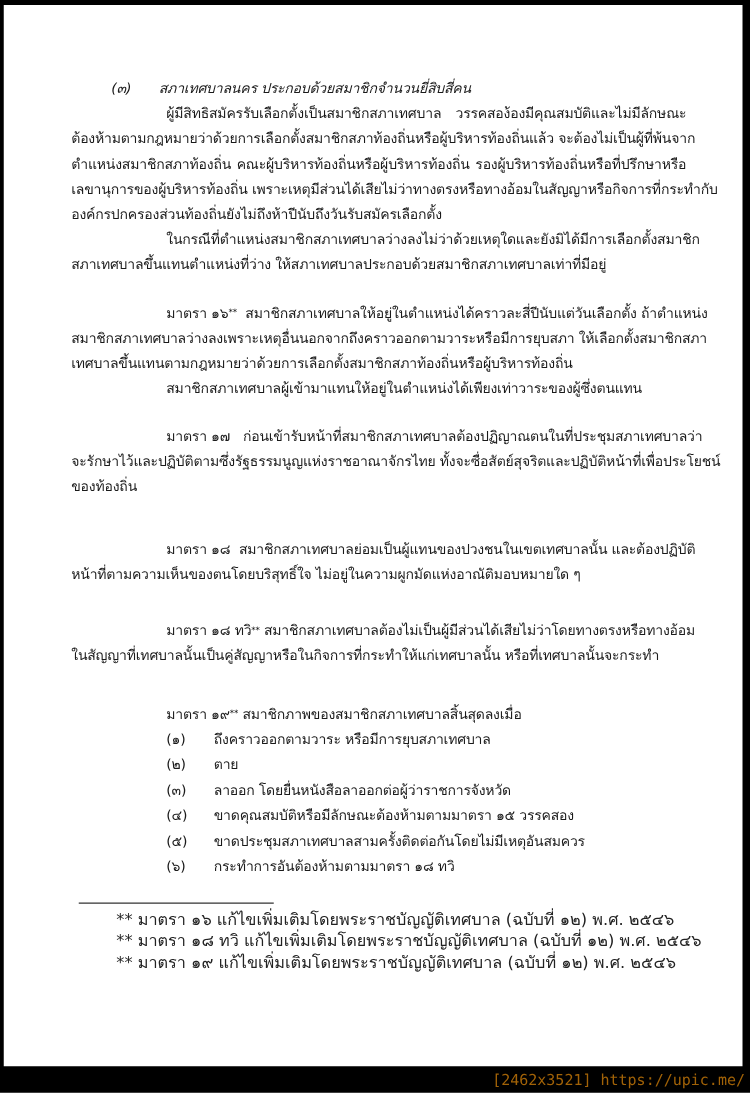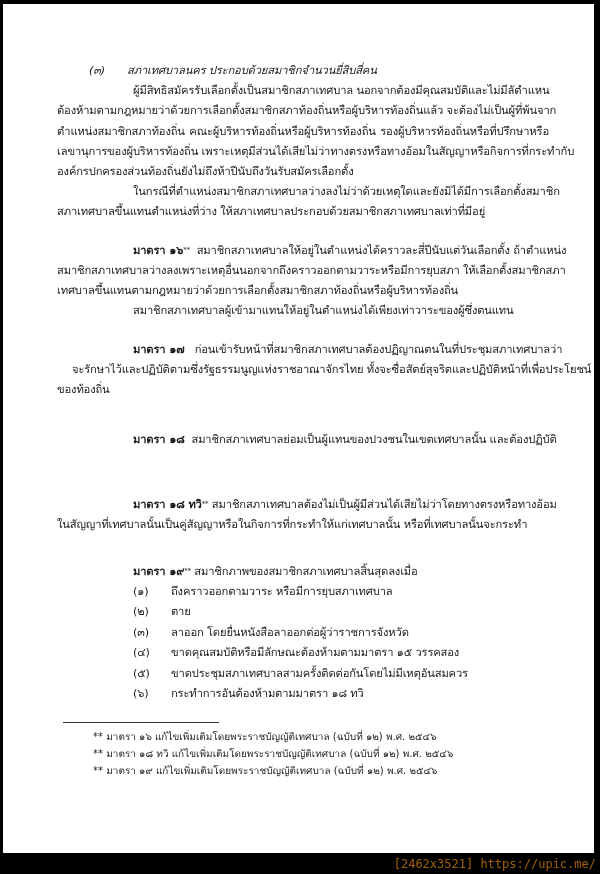--- a/index.html
+++ b/index.html
@@ -33,21 +33,21 @@
   .justify {
     left: 54px;
     width: 492px;
     text-align: justify;
     text-align-last: justify;
   }
   .plain {
     left: 54px;
   }
   .bold {
-    font-weight: bold;
+    font-weight: normal;
   }
   .sup {
     font-size: 7px;
     vertical-align: top;
     position: relative;
     top: -1px;
   }
   .item-num {
     display: inline-block;
     width: 38px;
@@ -56,21 +56,21 @@
     position: absolute;
     left: 60px;
     top: 718px;
     width: 156px;
     height: 1px;
     background: #333333;
   }
   .footnote {
     position: absolute;
     left: 90px;
-    font-size: 10px;
+    font-size: 13px;
     line-height: 12px;
     white-space: nowrap;
     color: #222222;
   }
   .watermark {
     position: absolute;
     right: 4px;
     bottom: 3px;
     font-family: "DejaVu Sans Mono", monospace;
     font-size: 12px;
@@ -80,45 +80,46 @@
 </style>
 </head>
 <body>
 
 <div class="page">
 
   <div class="line" style="left:86px; top:60px;font-style:italic;">
     <span class="item-num">(๓)</span><span>สภาเทศบาลนคร ประกอบด้วยสมาชิกจำนวนยี่สิบสี่คน</span>
   </div>
 
-  <div class="line justify" style="top:80px; left:130px; width:416px;">ผู้มีสิทธิสมัครรับเลือกตั้งเป็นสมาชิกสภาเทศบาล นอกจากต้องมีคุณสมบัติและไม่มีลัตำแหน</div>
+  <div class="line justify" style="top:80px; left:130px; width:416px;">ผู้มีสิทธิสมัครรับเลือกตั้งเป็นสมาชิกสภาเทศบาล วรรคสอง้องมีคุณสมบัติและไม่มีลักษณะ</div>
   <div class="line justify" style="top:100px;">ต้องห้ามตามกฎหมายว่าด้วยการเลือกตั้งสมาชิกสภาท้องถิ่นหรือผู้บริหารท้องถิ่นแล้ว จะต้องไม่เป็นผู้ที่พ้นจาก</div>
   <div class="line justify" style="top:141px;">เลขานุการของผู้บริหารท้องถิ่น เพราะเหตุมีส่วนได้เสียไม่ว่าทางตรงหรือทางอ้อมในสัญญาหรือกิจการที่กระทำกับ</div>
   <div class="line justify" style="top:121px;">ตำแหน่งสมาชิกสภาท้องถิ่น คณะผู้บริหารท้องถิ่นหรือผู้บริหารท้องถิ่น รองผู้บริหารท้องถิ่นหรือที่ปรึกษาหรือ</div>
   <div class="line plain" style="top:161px;">องค์กรปกครองส่วนท้องถิ่นยังไม่ถึงห้าปีนับถึงวันรับสมัครเลือกตั้ง</div>
 
   <div class="line justify" style="top:181px; left:130px; width:416px;">ในกรณีที่ตำแหน่งสมาชิกสภาเทศบาลว่างลงไม่ว่าด้วยเหตุใดและยังมิได้มีการเลือกตั้งสมาชิก</div>
   <div class="line plain" style="top:201px;">สภาเทศบาลขึ้นแทนตำแหน่งที่ว่าง ให้สภาเทศบาลประกอบด้วยสมาชิกสภาเทศบาลเท่าที่มีอยู่</div>
 
   <div class="line justify" style="top:240px; left:130px; width:416px;">
     <span class="bold">มาตรา ๑๖</span><span class="sup">**</span>&nbsp;&nbsp;<span>สมาชิกสภาเทศบาลให้อยู่ในตำแหน่งได้คราวละสี่ปีนับแต่วันเลือกตั้ง ถ้าตำแหน่ง</span>
   </div>
   <div class="line justify" style="top:260px;">สมาชิกสภาเทศบาลว่างลงเพราะเหตุอื่นนอกจากถึงคราวออกตามวาระหรือมีการยุบสภา ให้เลือกตั้งสมาชิกสภา</div>
   <div class="line plain" style="top:280px;">เทศบาลขึ้นแทนตามกฎหมายว่าด้วยการเลือกตั้งสมาชิกสภาท้องถิ่นหรือผู้บริหารท้องถิ่น</div>
   <div class="line plain" style="top:300px; left:130px;">สมาชิกสภาเทศบาลผู้เข้ามาแทนให้อยู่ในตำแหน่งได้เพียงเท่าวาระของผู้ซึ่งตนแทน</div>
 
   <div class="line justify" style="top:339px; left:130px; width:416px;">
     <span class="bold">มาตรา ๑๗</span>&nbsp;&nbsp;&nbsp;<span>ก่อนเข้ารับหน้าที่สมาชิกสภาเทศบาลต้องปฏิญาณตนในที่ประชุมสภาเทศบาลว่า</span>
   </div>
-  <div class="line justify" style="top:359px;margin-left:15px;">จะรักษาไว้และปฏิบัติตามซึ่งรัฐธรรมนูญแห่งราชอาณาจักรไทย ทั้งจะซื่อสัตย์สุจริตและปฏิบัติหน้าที่เพื่อประโยชน์</div>
+  <div class="line justify" style="top:359px;">จะรักษาไว้และปฏิบัติตามซึ่งรัฐธรรมนูญแห่งราชอาณาจักรไทย ทั้งจะซื่อสัตย์สุจริตและปฏิบัติหน้าที่เพื่อประโยชน์</div>
   <div class="line plain" style="top:379px;">ของท้องถิ่น</div>
 
   <div class="line justify" style="top:429px; left:130px; width:416px;">
     <span class="bold">มาตรา ๑๘</span>&nbsp;&nbsp;<span>สมาชิกสภาเทศบาลย่อมเป็นผู้แทนของปวงชนในเขตเทศบาลนั้น และต้องปฏิบัติ</span>
   </div>
+  <div class="line plain" style="top:449px;">หน้าที่ตามความเห็นของตนโดยบริสุทธิ์ใจ ไม่อยู่ในความผูกมัดแห่งอาณัติมอบหมายใด ๆ</div>
 
   <div class="line justify" style="top:494px; left:130px; width:416px;">
     <span class="bold">มาตรา ๑๘ ทวิ</span><span class="sup">**</span>&nbsp;<span>สมาชิกสภาเทศบาลต้องไม่เป็นผู้มีส่วนได้เสียไม่ว่าโดยทางตรงหรือทางอ้อม</span>
   </div>
   <div class="line plain" style="top:514px;">ในสัญญาที่เทศบาลนั้นเป็นคู่สัญญาหรือในกิจการที่กระทำให้แก่เทศบาลนั้น หรือที่เทศบาลนั้นจะกระทำ</div>
 
   <div class="line" style="top:561px; left:130px;">
     <span class="bold">มาตรา ๑๙</span><span class="sup">**</span>&nbsp;<span>สมาชิกภาพของสมาชิกสภาเทศบาลสิ้นสุดลงเมื่อ</span>
   </div>
   <div class="line" style="top:581px; left:130px;">

